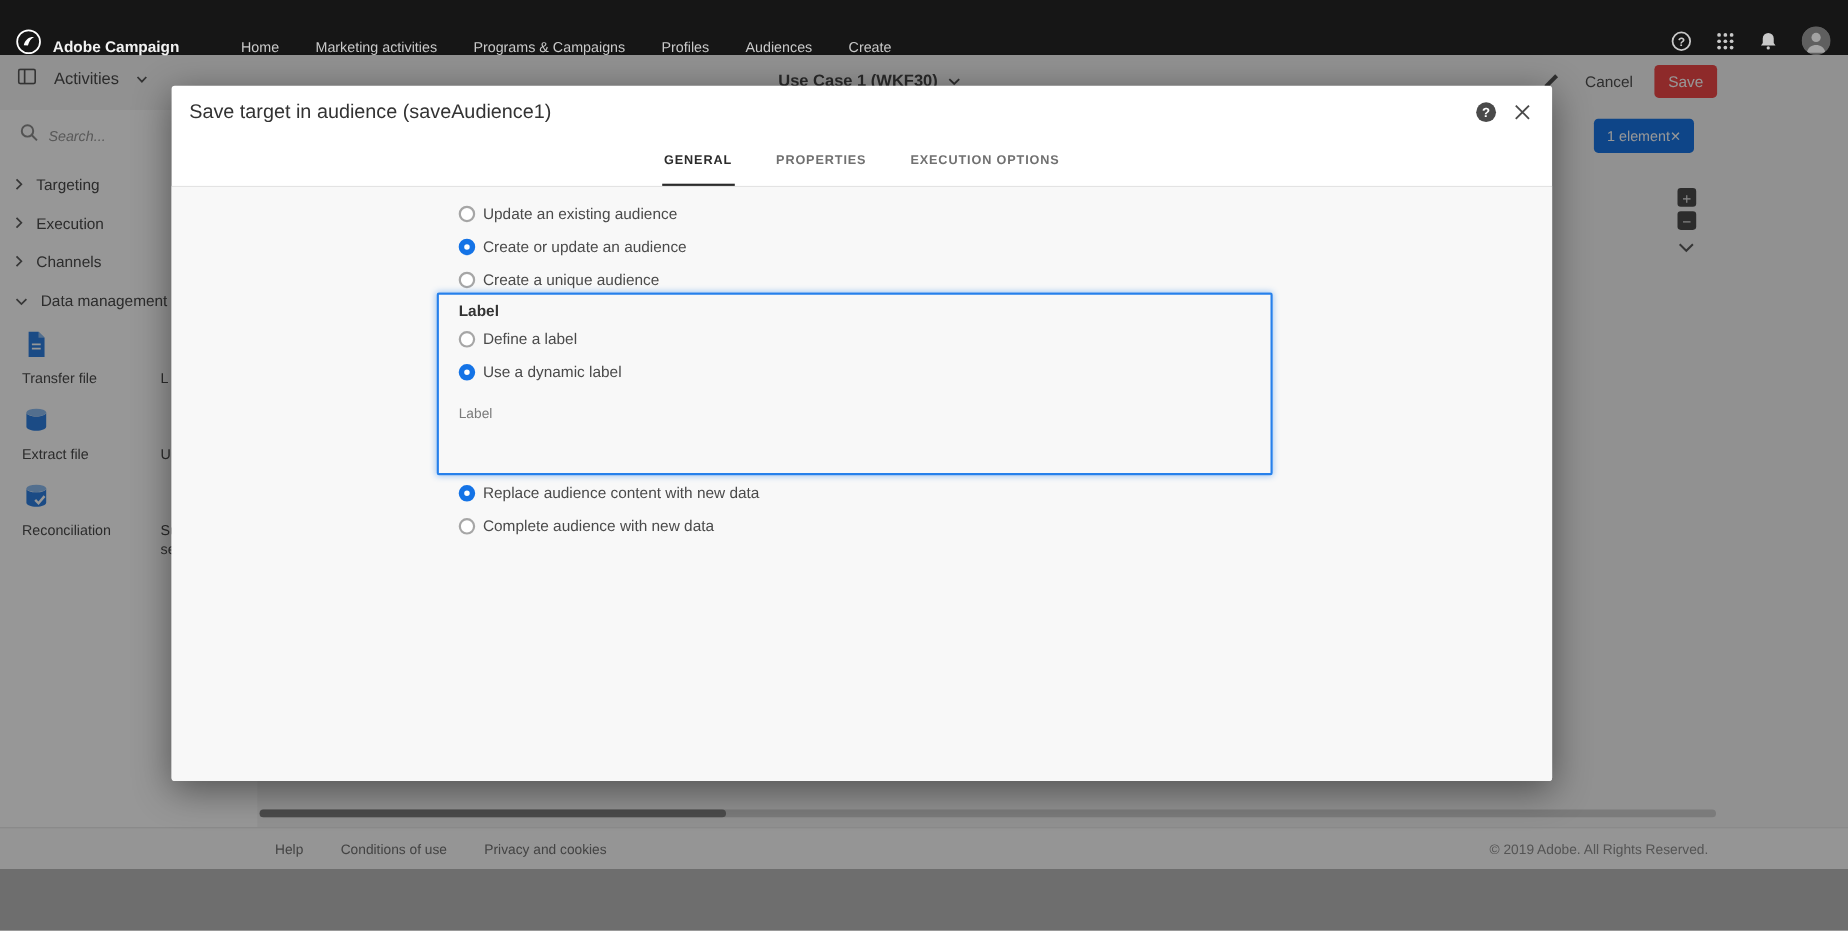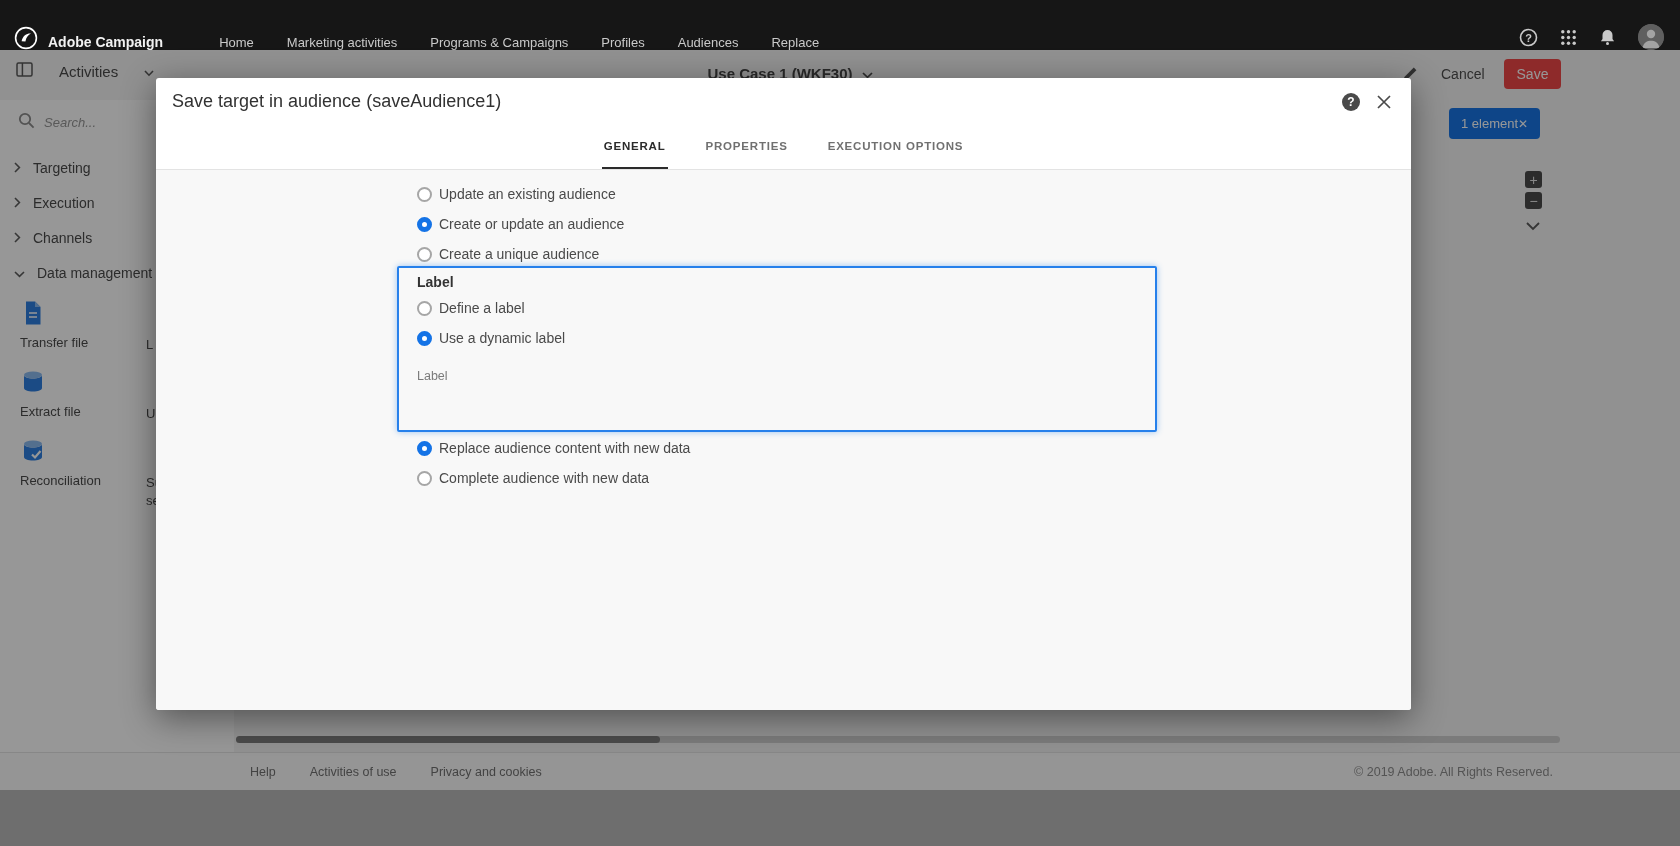--- a/index.html
+++ b/index.html
@@ -12,21 +12,21 @@
   .brand-logo { margin-left:14px; display:flex; align-items:center; }
   .brand-label { margin-left:10px; color:#f2f2f2; font-size:14px; font-weight:700; }
   .topnav { display:flex; gap:33px; margin-left:56px; }
   .topnav-item { color:#c9c9c9; font-size:13px; cursor:pointer; white-space:nowrap; }
   .topbar-right { margin-left:auto; margin-right:16px; display:flex; align-items:center; gap:22px; }
   .tb-icon { display:flex; align-items:center; cursor:pointer; }
   .avatar-wrap { width:26px; height:26px; border-radius:50%; overflow:hidden; background:#5f5f5f; }
 
   
   .sidebar-bg { position:absolute; left:0; top:100px; width:234px; height:652px; background:#fff; z-index:1; }
-  .activities { position:absolute; left:16px; top:62px; display:flex; gap:26px; align-items:center;
+  .activities { position:absolute; left:16px; top:62px; display:flex; gap:16px; align-items:center;
                 color:#474747; font-size:15px; z-index:2; cursor:pointer; }
   .search-row { position:absolute; left:18px; top:112px; display:flex; gap:9px; align-items:center; z-index:2; }
   .search-input { border:none; background:transparent; font-size:13px; color:#6f6f6f; width:150px; outline:none;
                   font-family:"Liberation Sans", sans-serif; }
   .search-input::placeholder { font-style:italic; color:#949494; }
   .side-sections { position:absolute; left:14px; top:150px; width:214px; z-index:2; }
   .section-row { display:flex; align-items:center; gap:12px; height:35px; font-size:14px; color:#474747; cursor:pointer; }
   .palette-col1 { position:absolute; left:20px; top:296px; width:86px; z-index:2; }
   .palette-col2 { position:absolute; left:146px; top:296px; width:80px; z-index:2; }
   .palette-item { height:69px; display:flex; flex-direction:column; align-items:flex-start; cursor:pointer; }
@@ -104,21 +104,21 @@
         <path d="M7.6 15.2 C9 9.4 13 7.2 17 7.6 C14 9.2 12.4 11.4 11.4 15.4 Z" fill="#fff"></path>
       </svg>
     </span>
     <span class="brand-label">Adobe Campaign</span>
     <nav class="topnav">
       <span class="topnav-item">Home</span>
       <span class="topnav-item">Marketing activities</span>
       <span class="topnav-item">Programs &amp; Campaigns</span>
       <span class="topnav-item">Profiles</span>
       <span class="topnav-item">Audiences</span>
-      <span class="topnav-item">Replace</span>
+      <span class="topnav-item">Create</span>
     </nav>
     <div class="topbar-right">
       <span class="tb-icon">
         <svg width="19" height="19" viewBox="0 0 19 19">
           <circle cx="9.5" cy="9.5" r="8" fill="none" stroke="#c9c9c9" stroke-width="1.6"></circle>
           <text x="9.5" y="13.5" text-anchor="middle" font-size="11" font-weight="bold" fill="#c9c9c9">?</text>
         </svg>
       </span>
       <span class="tb-icon">
         <svg width="17" height="17" viewBox="0 0 17 17" fill="#c9c9c9">
@@ -286,21 +286,21 @@
       </svg>
   </span>
 
   <div class="hscroll-track">
     <div class="hscroll-thumb"></div>
   </div>
 
   <div class="footer">
     <div class="footer-links">
       <span class="footer-link">Help</span>
-      <span class="footer-link">Activities of use</span>
+      <span class="footer-link">Conditions of use</span>
       <span class="footer-link">Privacy and cookies</span>
     </div>
     <span class="copyright">© 2019 Adobe. All Rights Reserved.</span>
   </div>
   <div class="bottom-strip"></div>
 
   <div class="overlay"></div>
 
   <div class="modal">
     <div class="modal-header">

